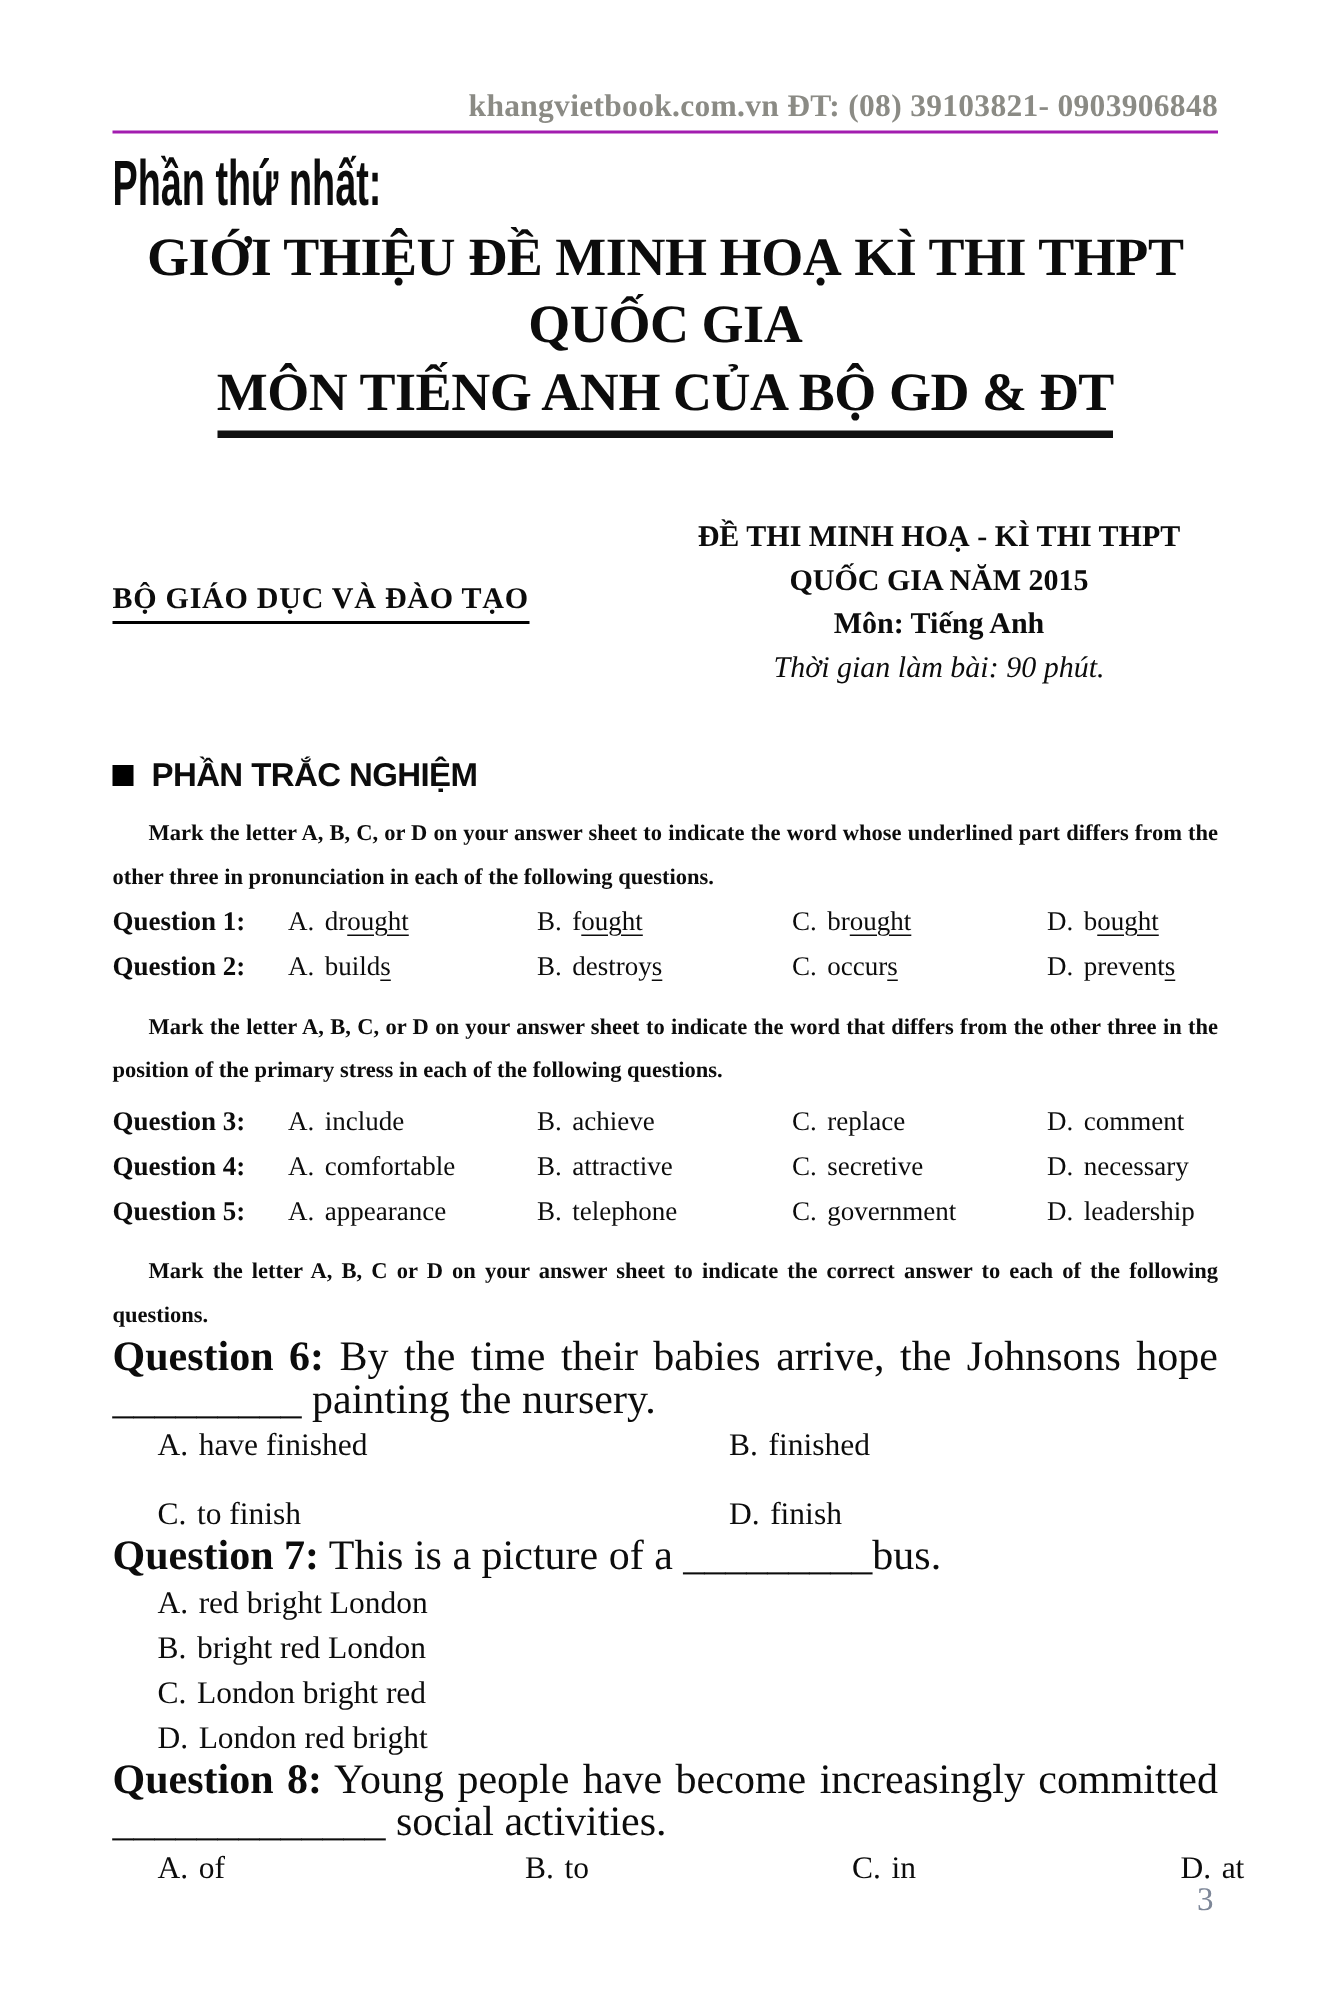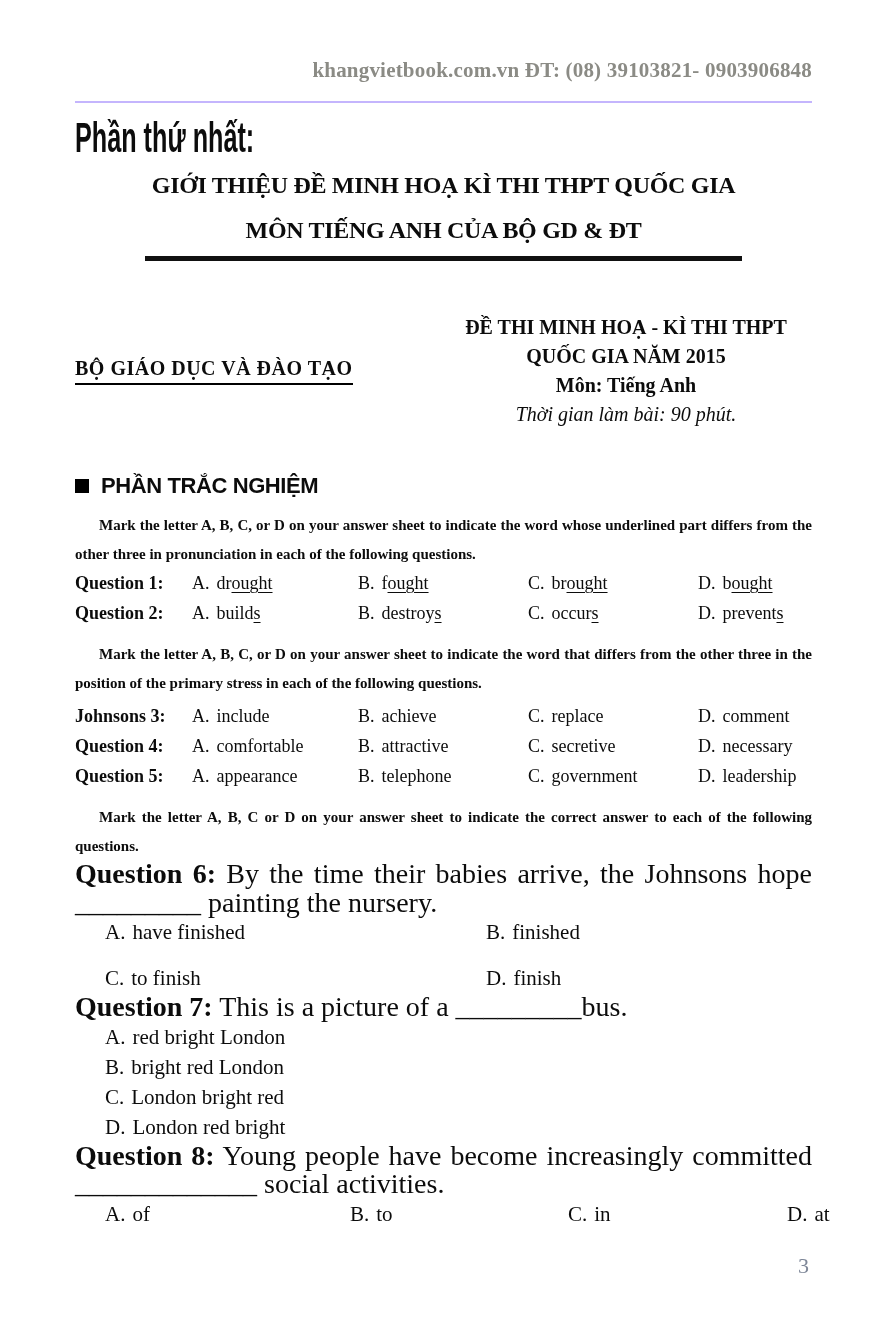--- a/index.html
+++ b/index.html
@@ -9,22 +9,22 @@
     background:#ffffff;
     font-family:"Liberation Serif","DejaVu Serif",serif;
     color:#0c0c0c;
     box-sizing:border-box;
     padding:0 69px 0 75px;
     overflow:hidden;
   }
   
   .site-header{
     padding-top:58px;
-    padding-bottom:18px;
-    border-bottom:2px solid #c4b5fd;
+    padding-bottom:4px;
+    border-bottom:2px solid #a21caf;
     text-align:right;
     font-weight:bold;
     font-size:21px;
     color:#8b8b85;
     letter-spacing:0.2px;
   }
   
   .part-label{
     margin-top:14px;
     font-family:"Liberation Sans","DejaVu Sans",sans-serif;
@@ -33,21 +33,21 @@
     transform:scale(0.72,1.22);
     transform-origin:left center;
     white-space:nowrap;
     letter-spacing:0px;
   }
   
   .main-title{
     margin-top:6px;
     text-align:center;
     font-weight:bold;
-    font-size:24px;
+    font-size:36px;
     line-height:45px;
     letter-spacing:-0.3px;
   }
   .title-rule{
     width:597px;height:5px;background:#111;
     margin:3px auto 0 auto;
   }
   
   .exam-head{
     margin-top:52px;
@@ -197,21 +197,21 @@
     <span class="qlabel">Question 2:</span>
     <span class="opt"><span class="tag">A.</span><span>build</span><u>s</u></span>
     <span class="opt"><span class="tag">B.</span><span>destroy</span><u>s</u></span>
     <span class="opt"><span class="tag">C.</span><span>occur</span><u>s</u></span>
     <span class="opt"><span class="tag">D.</span><span>prevent</span><u>s</u></span>
   </div>
 
   <p class="instr">Mark the letter A, B, C, or D on your answer sheet to indicate the word that differs from the other three in the position of the primary stress in each of the following questions.</p>
 
   <div class="qgrid mt4">
-    <span class="qlabel">Johnsons 3:</span>
+    <span class="qlabel">Question 3:</span>
     <span class="opt"><span class="tag">A.</span><span>include</span></span>
     <span class="opt"><span class="tag">B.</span><span>achieve</span></span>
     <span class="opt"><span class="tag">C.</span><span>replace</span></span>
     <span class="opt"><span class="tag">D.</span><span>comment</span></span>
   </div>
 
   <div class="qgrid">
     <span class="qlabel">Question 4:</span>
     <span class="opt"><span class="tag">A.</span><span>comfortable</span></span>
     <span class="opt"><span class="tag">B.</span><span>attractive</span></span>

